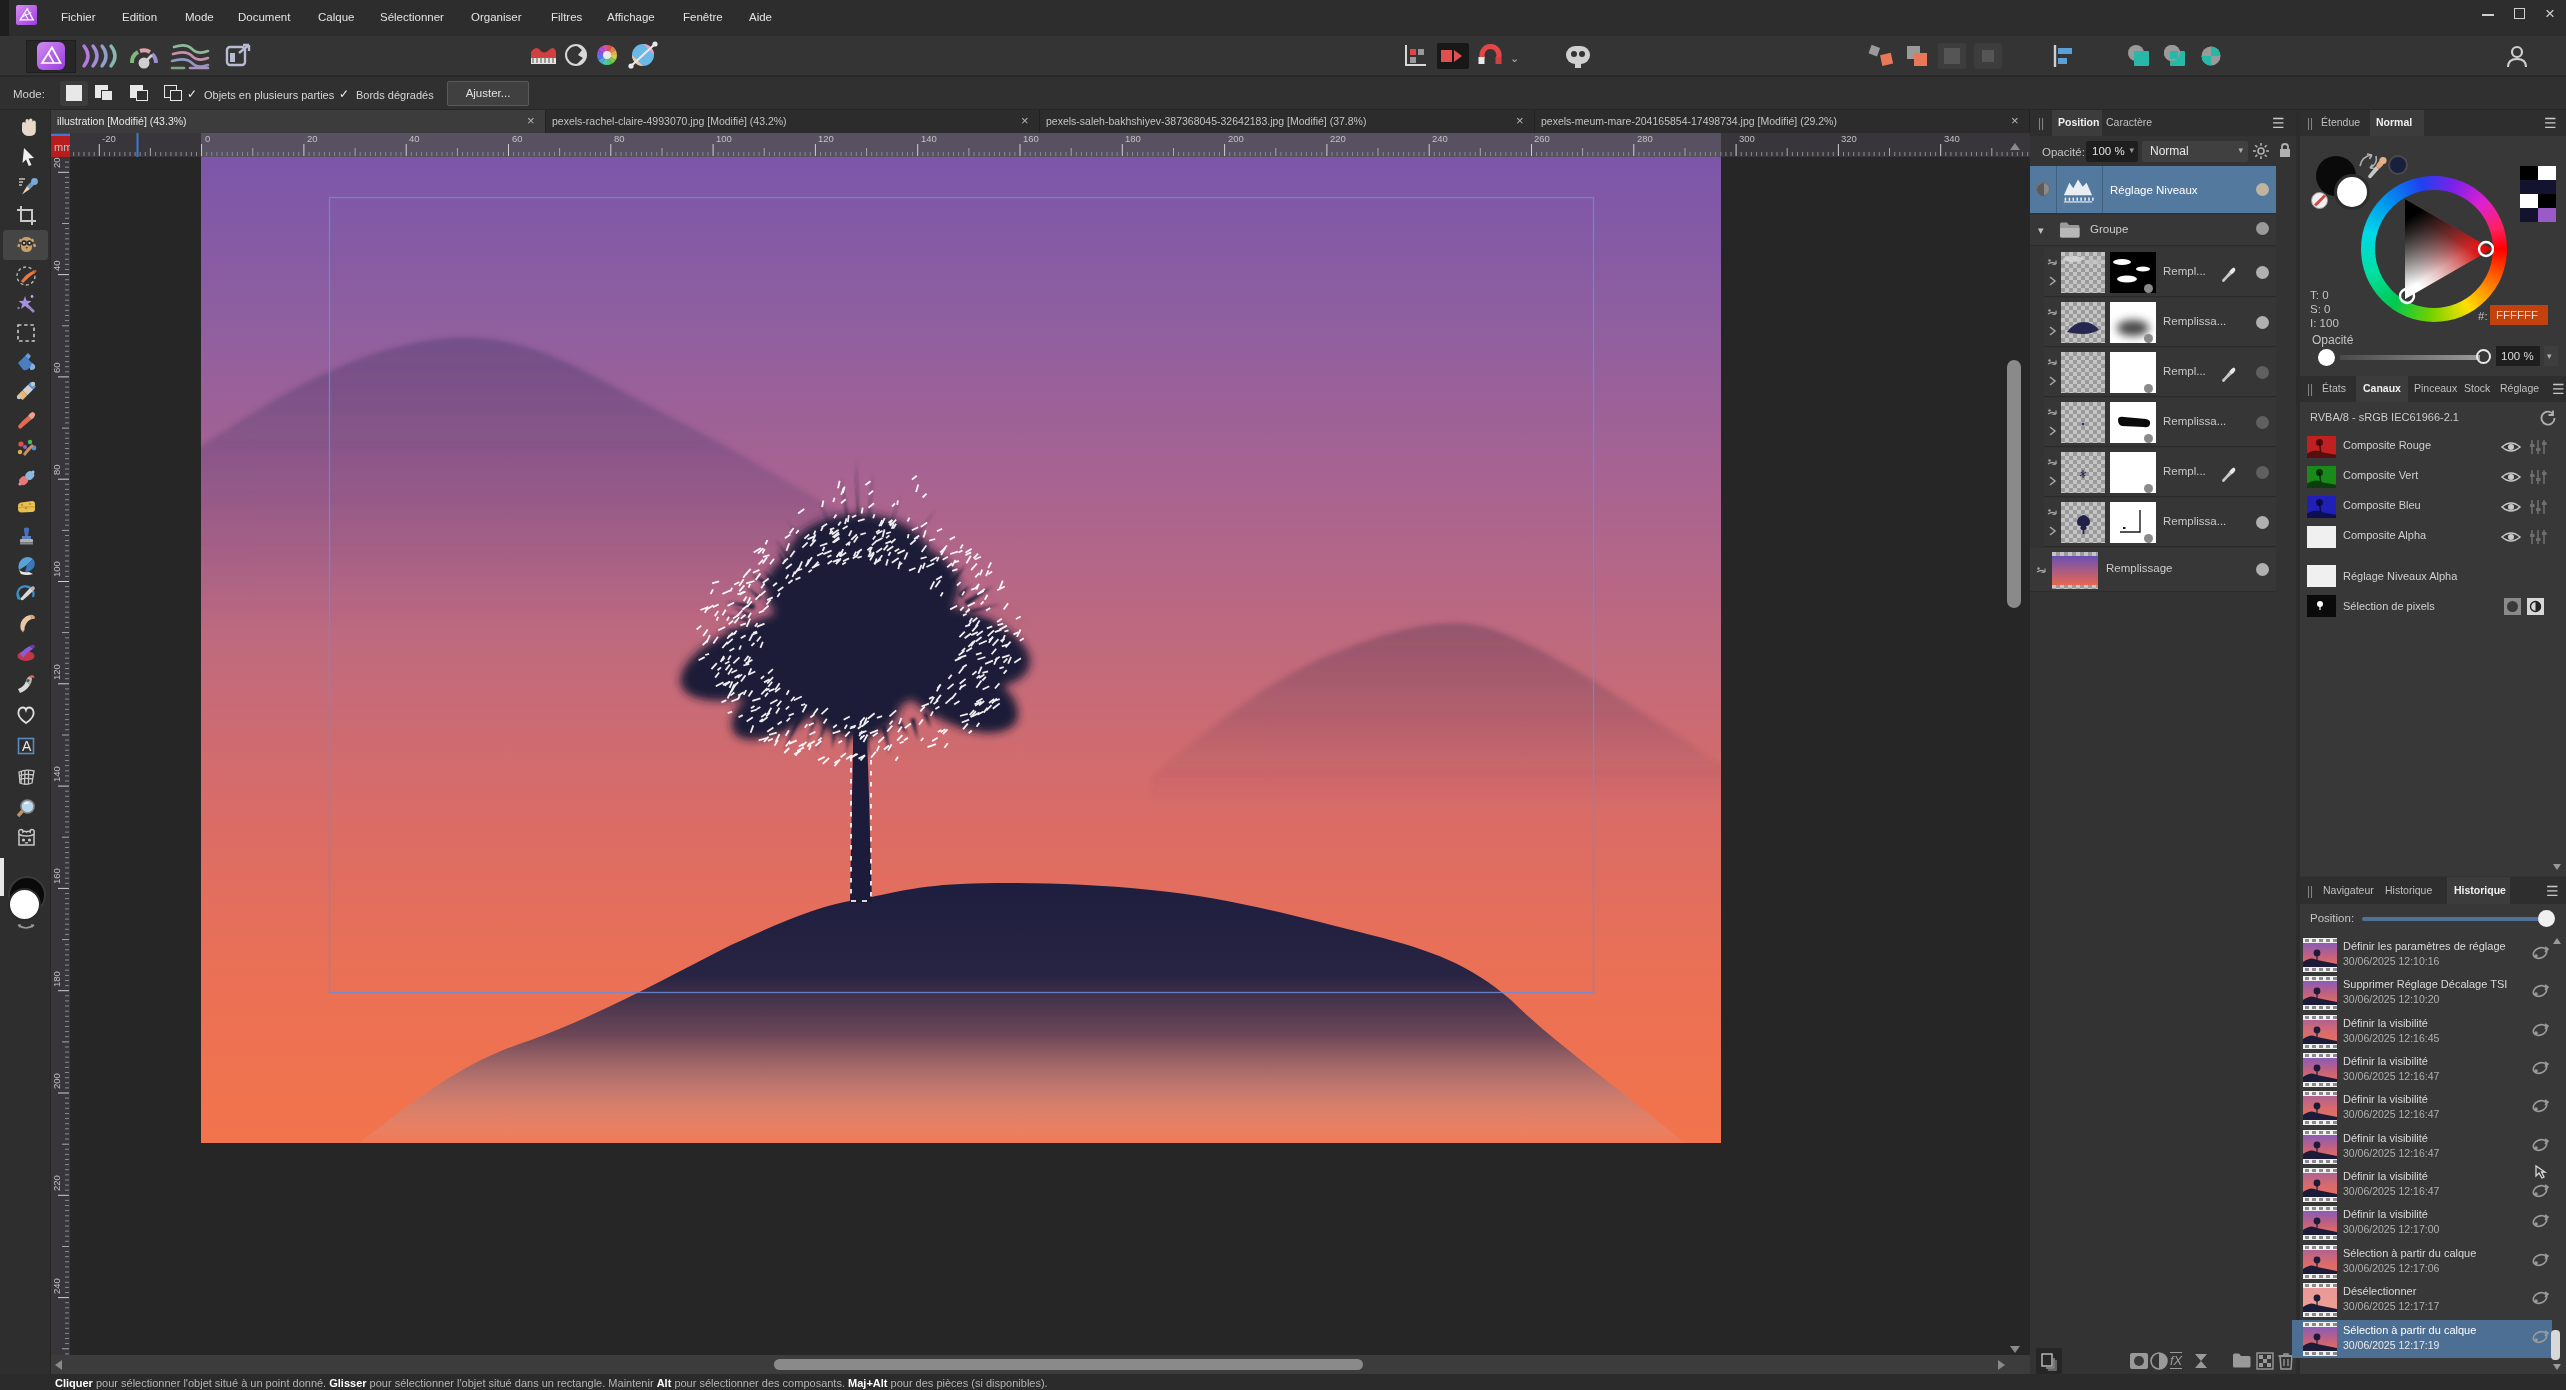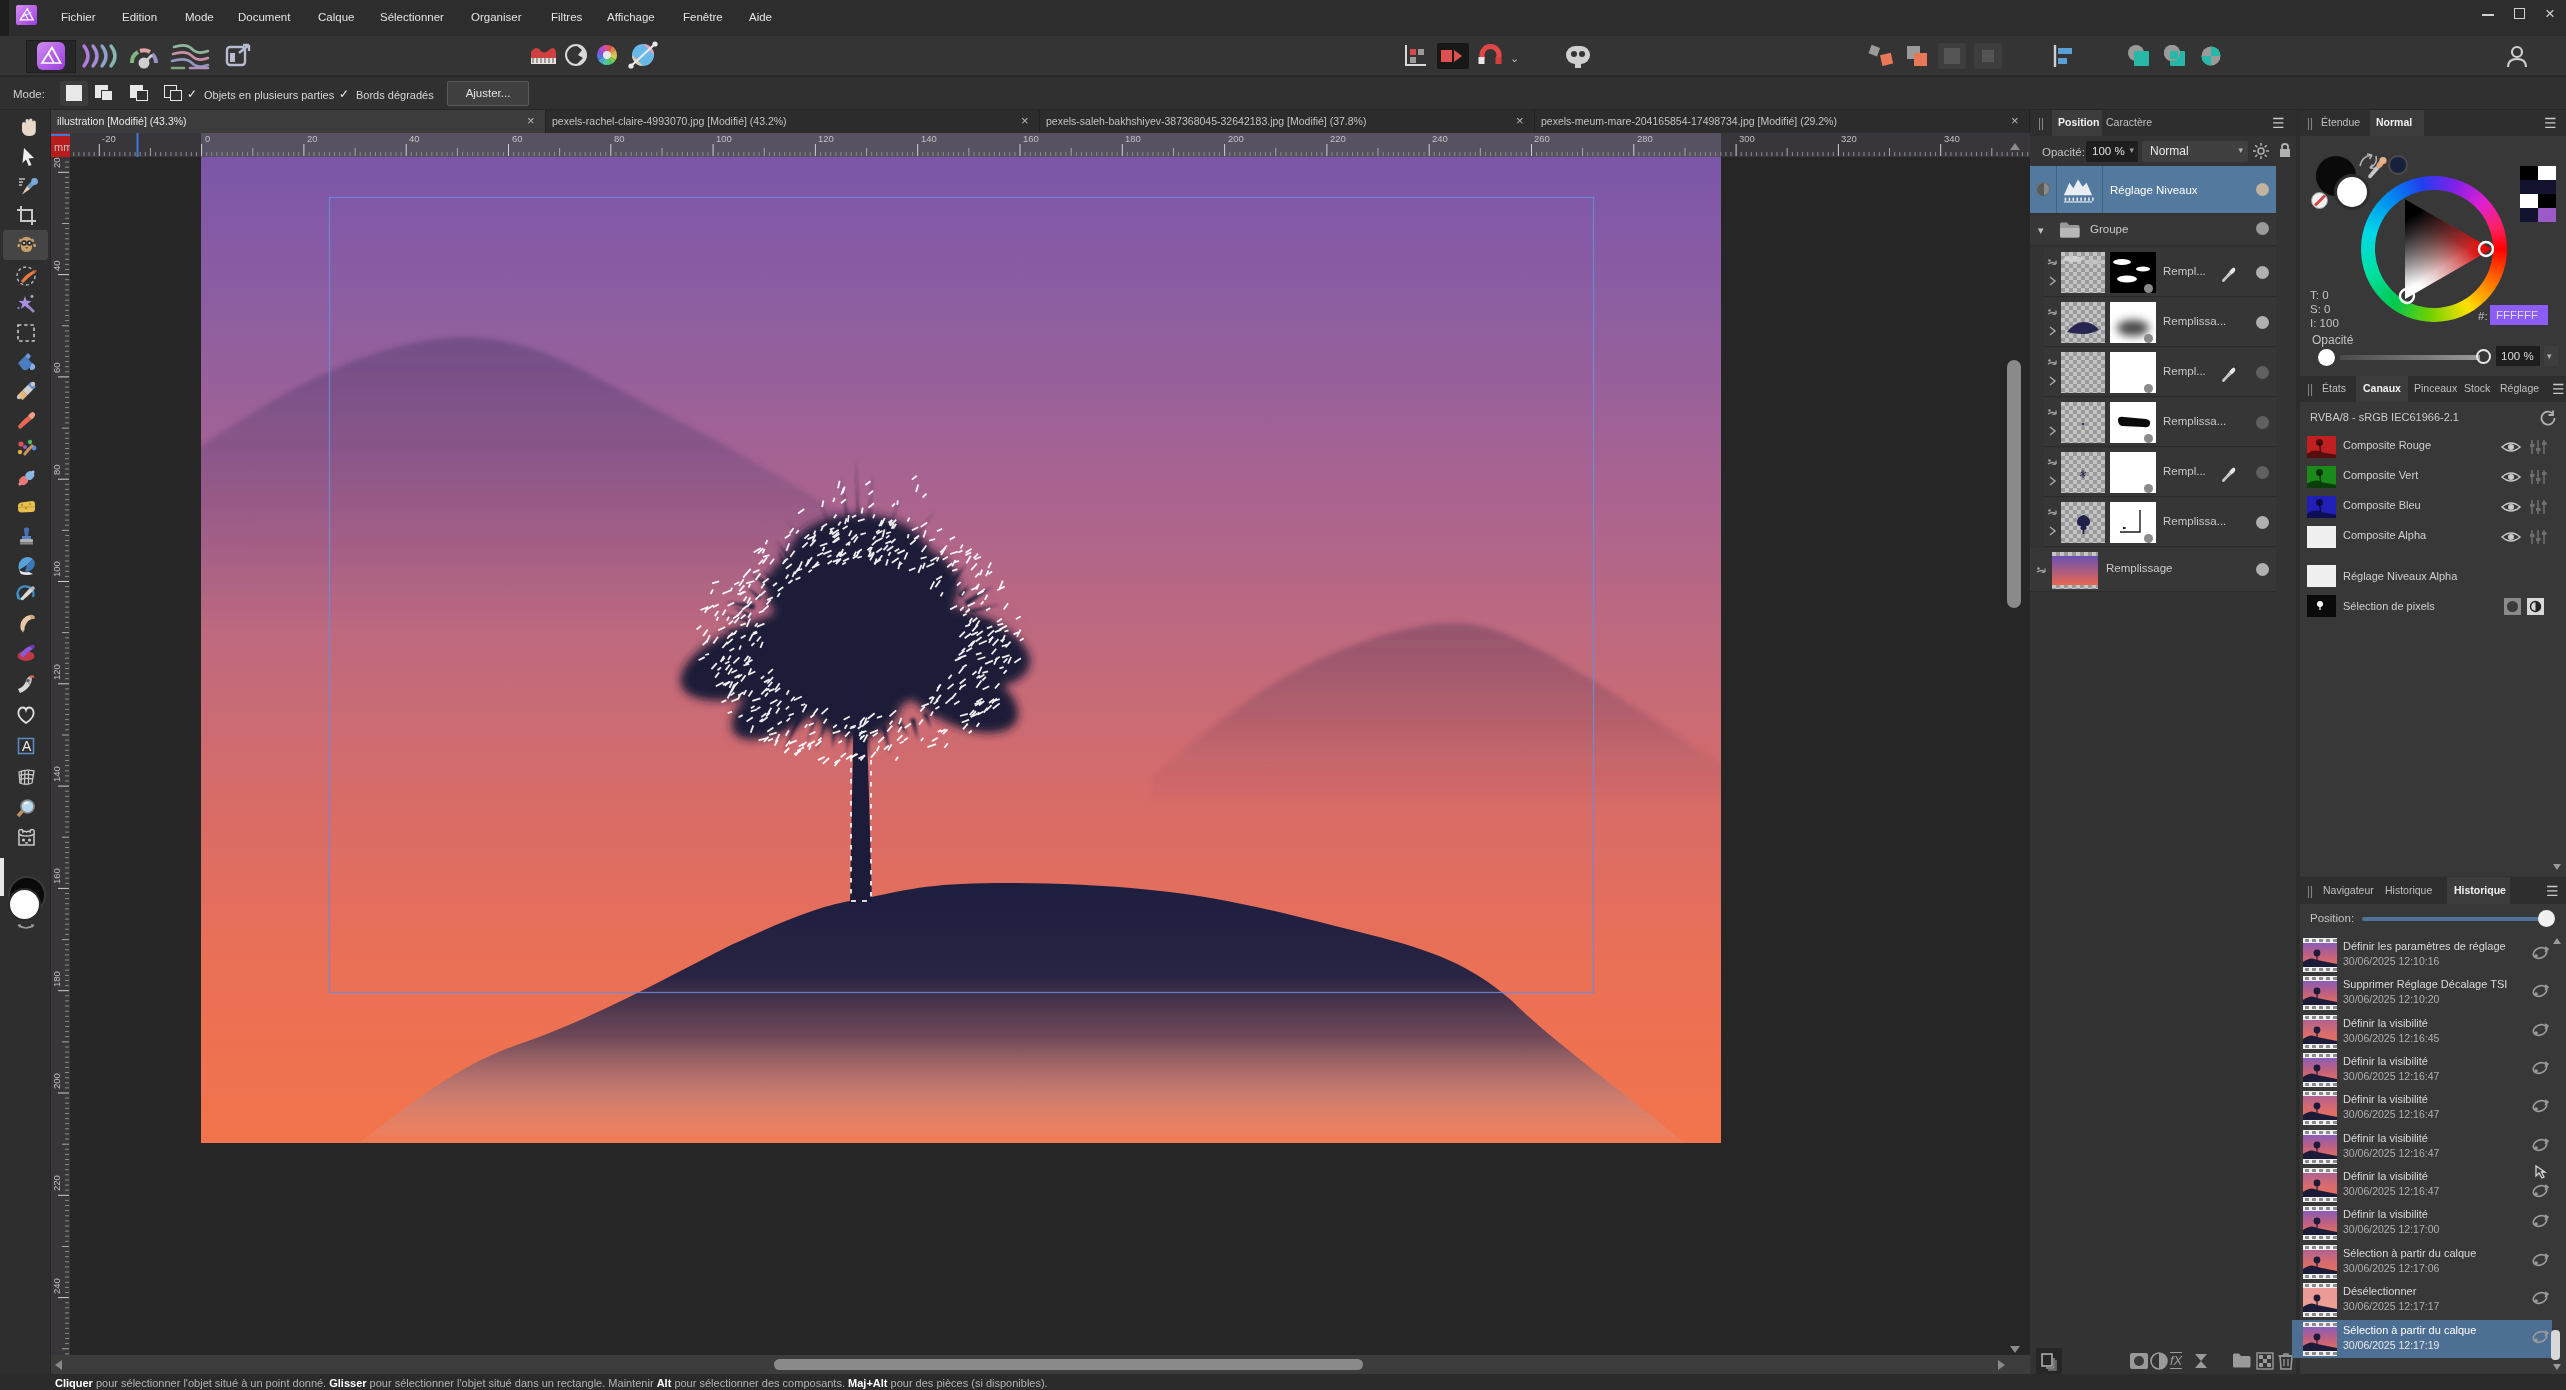--- a/index.html
+++ b/index.html
@@ -2010,21 +2010,21 @@
     <path d="M118 60 L31 10 L31 110 Z" fill="url(#triR)"></path>
     <path d="M118 60 L31 10 L31 110 Z" fill="url(#triW)"></path>
     <path d="M118 60 L31 10 L31 110 Z" fill="url(#triB)"></path>
     <circle cx="112" cy="60" r="7" fill="none" stroke="#fff" stroke-width="2.4"></circle>
     <circle cx="33" cy="107" r="7" fill="none" stroke="#fff" stroke-width="2.4"></circle>
   </svg>
 <div class="abs" style="left:2310px;top:289px;font-size:11.5px;color:#c4c4c4">T: 0</div>
 <div class="abs" style="left:2310px;top:303px;font-size:11.5px;color:#c4c4c4">S: 0</div>
 <div class="abs" style="left:2310px;top:317px;font-size:11.5px;color:#c4c4c4">I: 100</div>
 <div class="abs" style="left:2478px;top:310px;font-size:11.5px;color:#c4c4c4">#:</div>
-<div class="abs" style="left:2490px;top:305px;width:58px;height:20px;background:#8b5cf6;color:#dcdcdc;font-size:11.5px">
+<div class="abs" style="left:2490px;top:305px;width:58px;height:20px;background:#c2410c;color:#dcdcdc;font-size:11.5px">
     <span style="position:absolute;left:6px;top:4px">FFFFFF</span>
   </div>
 <div class="abs" style="left:2312px;top:333px;font-size:12px;color:#c4c4c4">Opacité</div>
 <div class="abs" style="left:2318px;top:349px;width:17px;height:17px;border-radius:50%;background:#ffffff"></div>
 <div class="abs" style="left:2340px;top:355px;width:140px;height:5px;background:linear-gradient(90deg,#4a4a4a,#9a9a9a)"></div>
 <div class="abs" style="left:2476px;top:349px;width:15px;height:15px;border-radius:50%;border:2px solid #e8e8e8"></div>
 <div class="abs" style="left:2496px;top:346px;width:44px;height:20px;background:#1e1e1e;color:#dcdcdc;font-size:11.5px">
     <span style="position:absolute;left:5px;top:4px">100 %</span>
   </div>
 <div class="abs" style="left:2544px;top:346px;width:14px;height:20px;background:#3e3e3e;color:#b0b0b0;font-size:9px">

